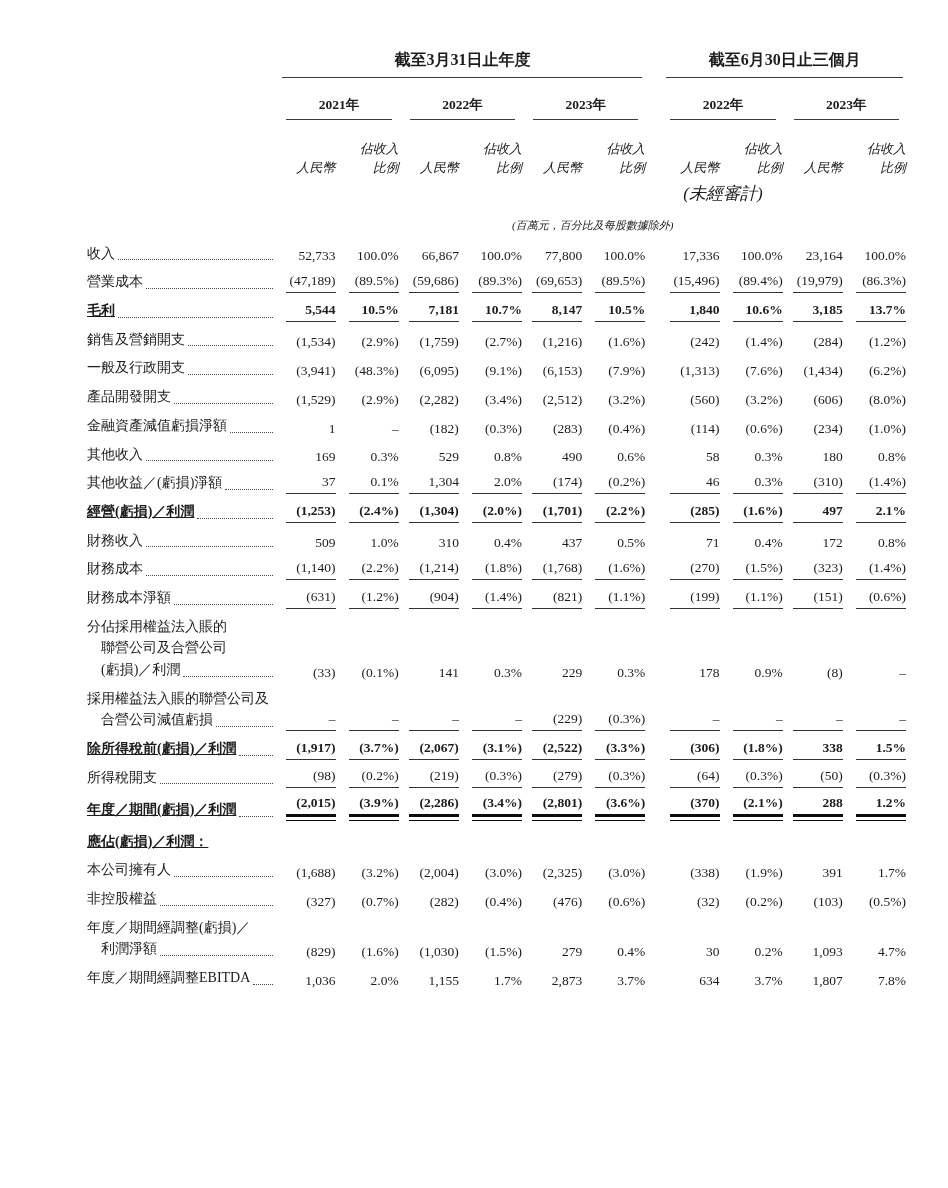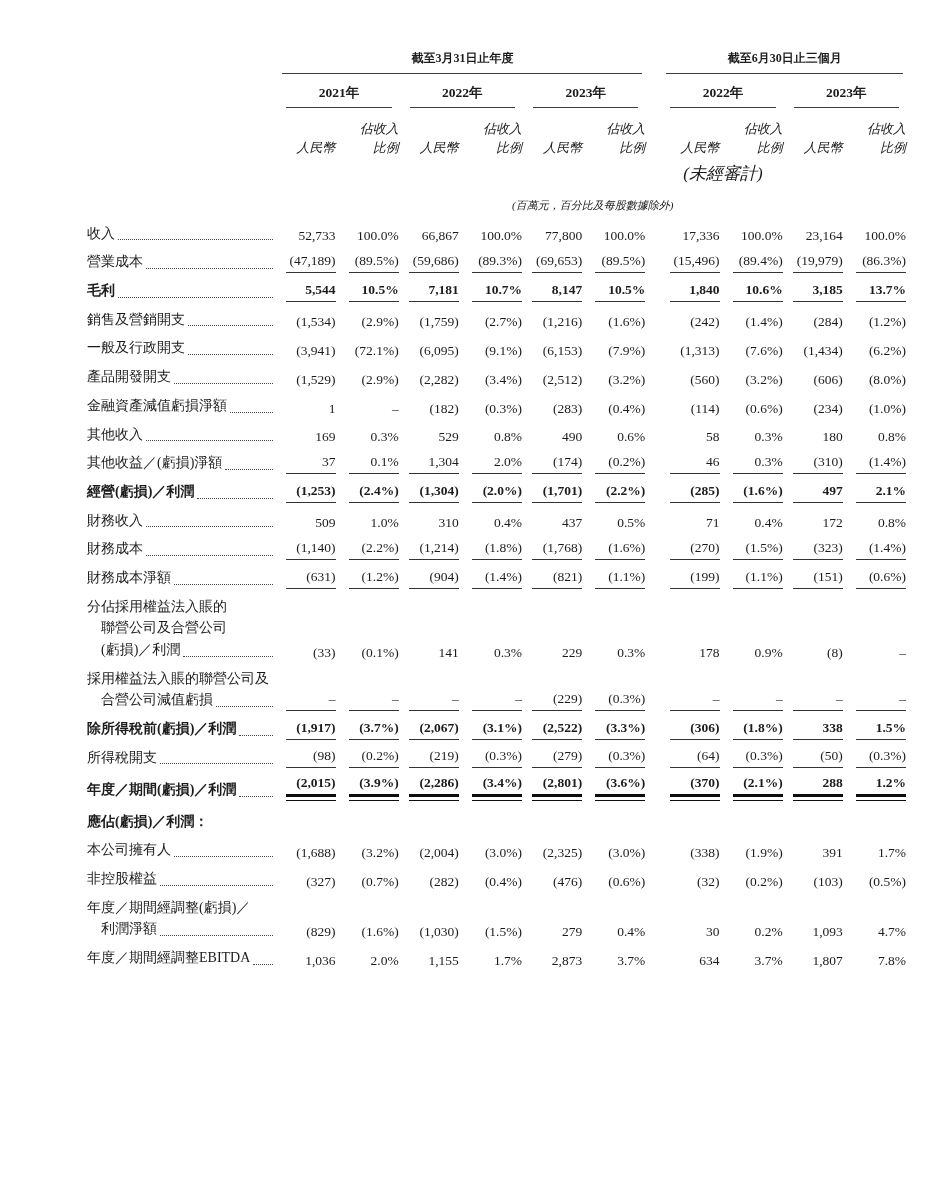--- a/index.html
+++ b/index.html
@@ -22,24 +22,24 @@
     width:823px; margin-top:36px;
   }
   col.c-lbl { width:192px; }
   col.c-rmb { width:60px; }
   col.c-pct { width:63px; }
   col.c-sp  { width:14px; }
 
   th, td { padding:4px 2px 3px 2px; white-space:nowrap; vertical-align:bottom; }
 
   
-  th.group { font-size:12px; font-weight:bold; padding-bottom:0;margin-top:24px; }
+  th.group { font-size:16px; font-weight:bold; padding-bottom:0;margin-top:24px; }
   th.group div { margin:0 3px; padding-bottom:6px; border-bottom:1.6px solid #3c3c3c; text-align:center; }
   th.yr { font-size:13.5px; font-weight:bold; padding-bottom:0; padding-top:6px; }
-  th.yr div { margin:4px 7px; padding-bottom:5px; border-bottom:1.6px solid #3c3c3c; text-align:center; }
+  th.yr div { margin:12px 7px; padding-bottom:5px; border-bottom:1.6px solid #3c3c3c; text-align:center; }
   th.sub { font-style:italic; font-weight:normal; font-size:13px; text-align:right;
            padding-top:8px; line-height:1.45; }
   th.unaud { font-style:italic; font-weight:normal; font-size:17px; text-align:center; padding-top:1px; }
   th.note { font-style:italic; font-weight:normal; font-size:11px; text-align:center; padding:10px 0 6px 0; }
 
   
   td.lbl { font-size:14px; }
   td.lbl .lline { line-height:1.55; }
   td.lbl .ind { padding-left:14px; }
   td.lbl .flexline { display:flex; align-items:flex-end; }
@@ -48,21 +48,21 @@
   td.num { text-align:right; font-size:13.5px; }
   .val { display:inline-block; min-width:50px; text-align:right; }
 
   tr.rule-single td.num .val::after {
     content:""; display:block; border-bottom:1.3px solid #333; margin-top:3px;
   }
   tr.rule-double td.num .val::after {
     content:""; display:block; height:2.2px; margin-top:3px;
     border-top:3.6px solid #0d0d0d; border-bottom:1.4px solid #0d0d0d;
   }
-  tr.bold { font-weight:bold; }
+  tr.bold { font-weight:bold;text-decoration:underline; }
   tr.section td { padding-top:7px; }
   tr.rule-single td, tr.rule-double td { padding-bottom:3px; }
 </style>
 </head>
 <body>
 
 <div class="page">
 
   <table class="fin">
     <colgroup>
@@ -212,21 +212,21 @@
           <td class="num"><span class="val">(1.2%)</span></td>
         </tr>
         <tr>
           <td class="lbl">
             <div class="lline flexline">
               <span>一般及行政開支</span>
               <span class="dots"></span>
             </div>
           </td>
           <td class="num"><span class="val">(3,941)</span></td>
-          <td class="num"><span class="val">(72.1%)</span></td>
+          <td class="num"><span class="val">(48.3%)</span></td>
           <td class="num"><span class="val">(6,095)</span></td>
           <td class="num"><span class="val">(9.1%)</span></td>
           <td class="num"><span class="val">(6,153)</span></td>
           <td class="num"><span class="val">(7.9%)</span></td>
           <td></td>
           <td class="num"><span class="val">(1,313)</span></td>
           <td class="num"><span class="val">(7.6%)</span></td>
           <td class="num"><span class="val">(1,434)</span></td>
           <td class="num"><span class="val">(6.2%)</span></td>
         </tr>

